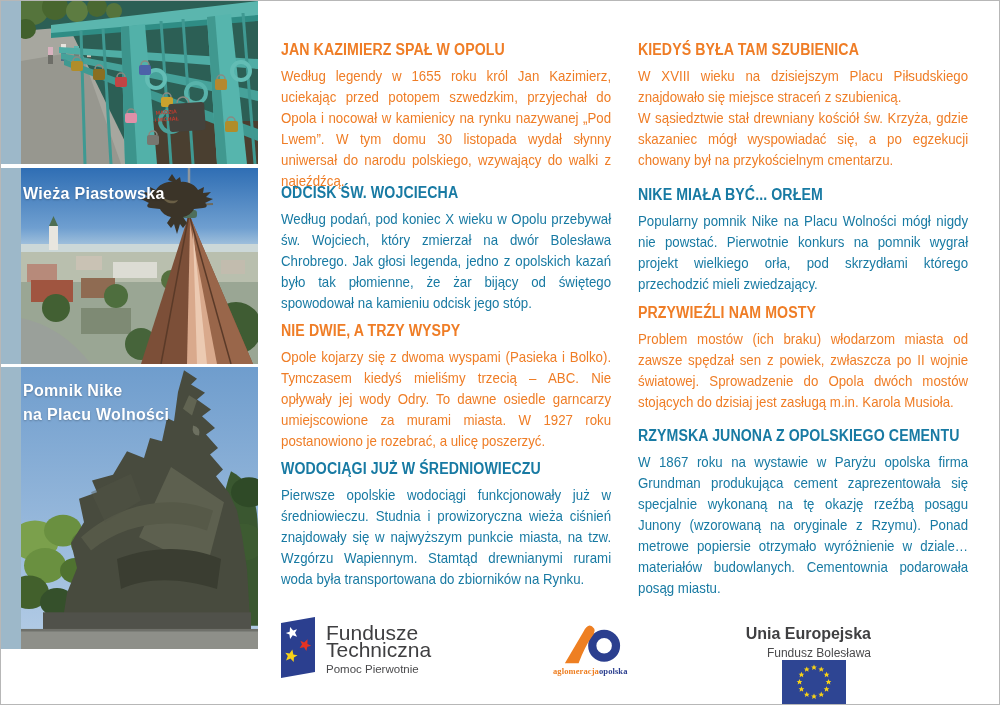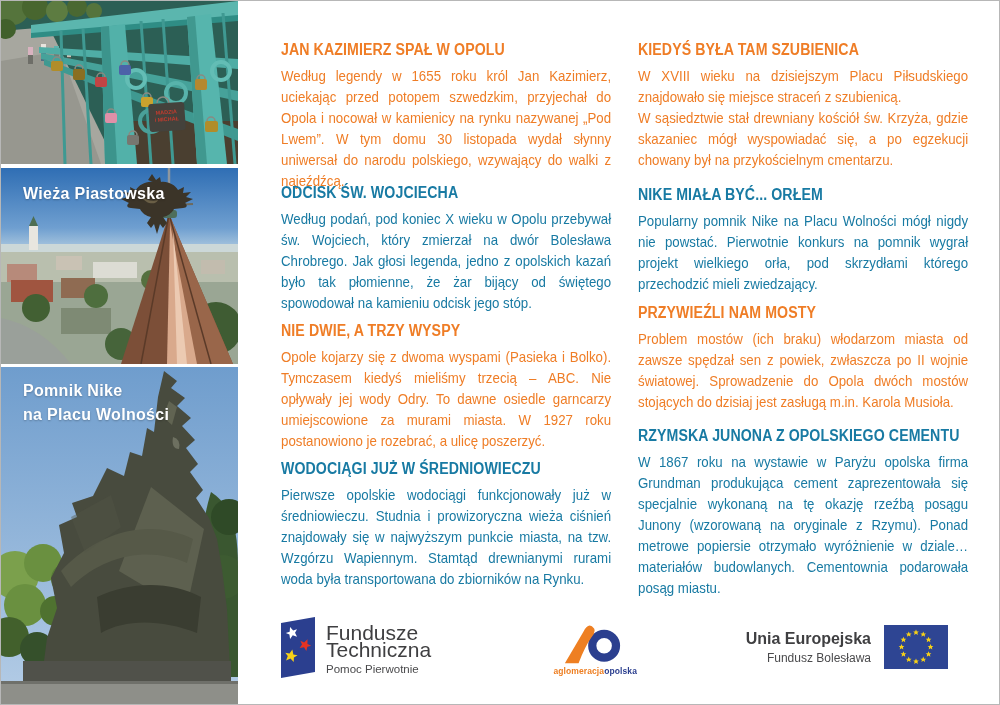--- a/index.html
+++ b/index.html
@@ -2,25 +2,25 @@
 <html lang="pl" style="--orange: #ef7d26; --blue: #187aa3; --fe-blue: #2b3f8f; --fe-red: #e63322; --star-yellow: #f7d117; --ao-orange: #ee7f22; --ao-navy: #2b3f8f; --eu-blue: #2e4593;"><head>
 <meta charset="utf-8">
 <style>
   html,body{margin:0;padding:0;background:#e8e8e8;}
   .page{
     position:relative;width:1000px;height:705px;background:#ffffff;
     border:1px solid #b7b7b7;box-sizing:border-box;overflow:hidden;
     font-family:"Liberation Sans",sans-serif;
   }
   
-  .photo{position:absolute;left:0;width:237px;margin:0;overflow:hidden;background:#9db8c9;}
+  .photo{position:absolute;left:0;width:237px;margin:0;overflow:hidden;background:#9db8c9;padding-left:20px;}
   .photo svg{display:block;width:100%;height:100%;}
   .photo-bridge{top:0;height:163px;}
   .photo-tower{top:167px;height:196px;}
-  .photo-nike{top:366px;height:338px;}
+  .photo-nike{top:366px;height:282px;}
   .photo-caption{
     position:absolute;left:22px;color:#fff;font-size:16px;font-weight:600;
     letter-spacing:.3px;white-space:pre-line;line-height:24px;
     text-shadow:0 1px 2px rgba(0,0,0,.25);
   }
   .photo-tower .photo-caption{top:14px;}
   .photo-nike .photo-caption{top:12px;}
   .padlock-text{
     position:absolute;left:148px;top:108px;width:36px;height:28px;
     color:#c33b2e;font-size:5.5px;font-weight:bold;text-align:center;
@@ -41,28 +41,28 @@
   
   .fe-logo{position:absolute;left:280px;top:616px;display:flex;align-items:flex-start;}
   .fe-flag{width:34px;height:62px;}
   .fe-flag .flag{fill:var(--fe-blue,#2b3f8f);}
   .fe-star-white{fill:#ffffff;}
   .fe-star-yellow{fill:var(--star-yellow,#ffd617);}
   .fe-star-red{fill:var(--fe-red,#e63322);}
   .fe-text{margin-left:11px;color:#3f3f41;padding-top:8px;}
   .fe-line{font-size:21px;font-weight:normal;line-height:16.5px;}
   .fe-sub{font-size:11.5px;margin-top:5px;color:#4a4a4c;}
-  .ao-logo{position:absolute;left:552px;top:622px;width:84px;text-align:right;}
+  .ao-logo{position:absolute;left:552px;top:622px;width:84px;text-align:left;font-family:Liberation Serif, serif;}
   .ao-logo svg{width:72px;height:42px;display:block;margin:0 auto;}
   .ao-o{stroke:var(--ao-navy,#2b3f8f);fill:none;}
   .ao-a{fill:var(--ao-orange,#ee7f22);}
   .ao-text{font-size:8.5px;font-weight:bold;letter-spacing:.1px;margin-top:1px;}
   .ao-text .t-orange{color:var(--ao-orange,#ee7f22);}
   .ao-text .t-navy{color:var(--ao-navy,#2b3f8f);}
-  .eu-logo{position:absolute;left:742px;top:624px;display:flex;align-items:center;}
+  .eu-logo{position:absolute;left:742px;top:624px;display:flex;align-items:center;flex-direction:column;}
   .eu-text{width:128px;text-align:right;color:#3f3f41;margin-right:13px;}
   .eu-line1{font-size:16px;font-weight:bold;line-height:18px;}
   .eu-line2{font-size:12px;margin-top:3px;color:#4a4a4c;}
   .eu-flag{width:64px;height:44px;}
   .eu-flag .field{fill:var(--eu-blue,#2e4593);}
   .eu-flag .star{fill:var(--star-yellow,#f7d117);}
 </style>
 </head>
 <body>
 

